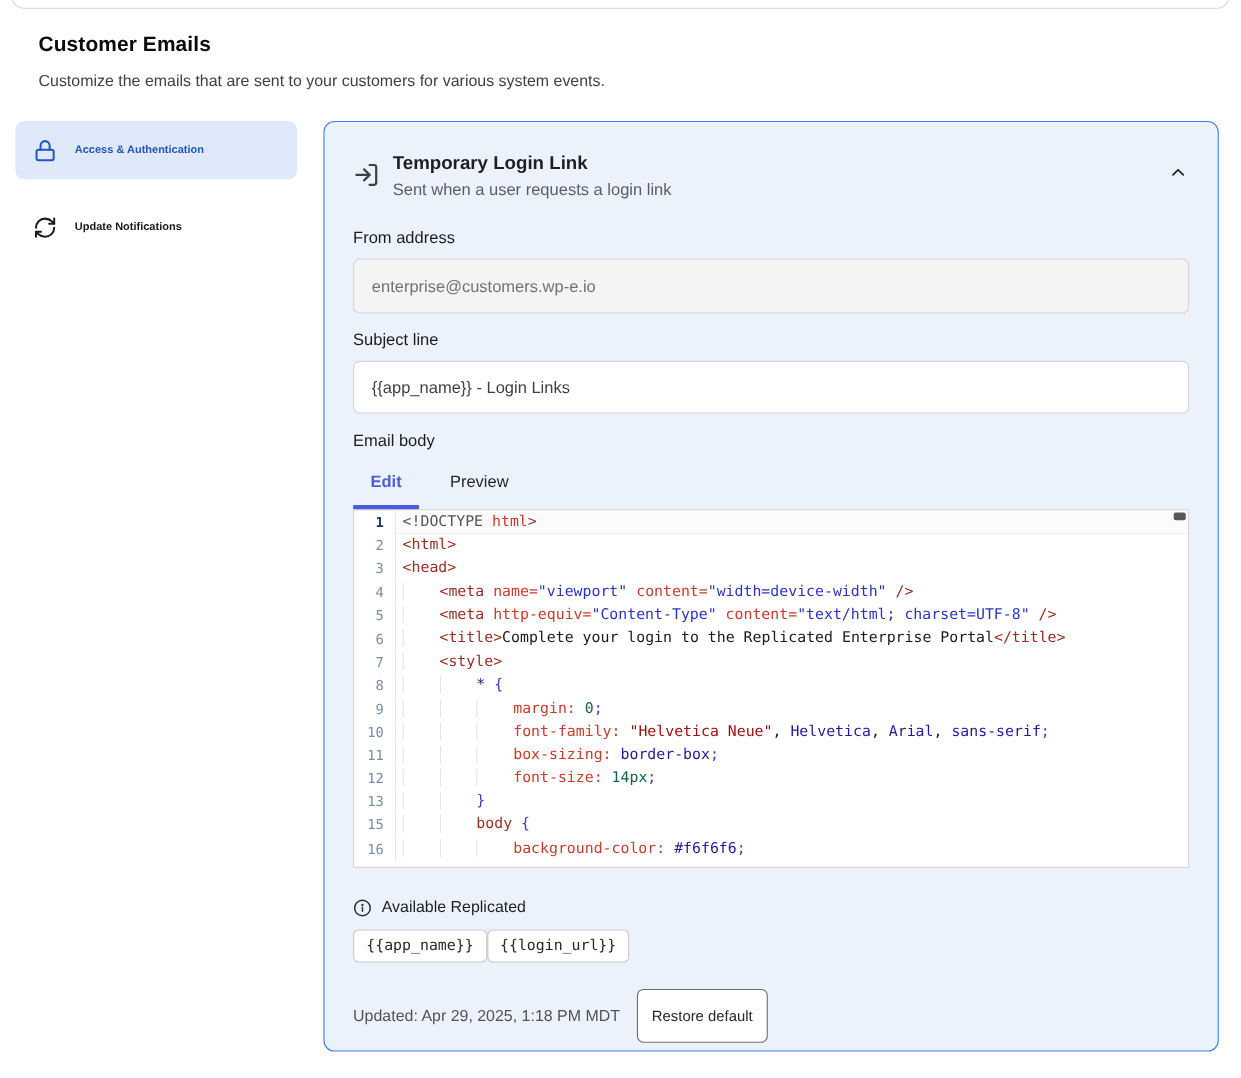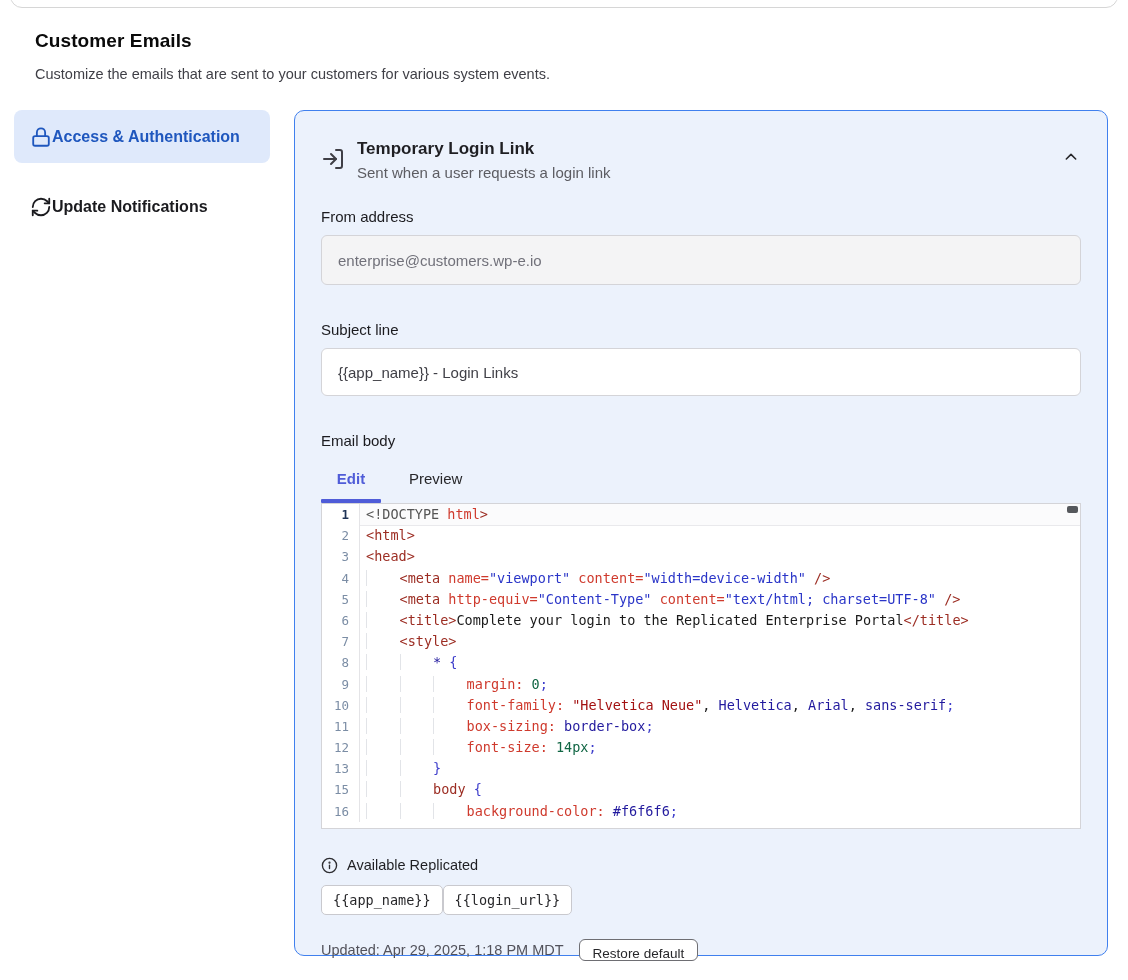--- a/index.html
+++ b/index.html
@@ -16,41 +16,41 @@
     position:absolute; left:35px; top:30px;
     font-size:19px; font-weight:700; color:#0a0a0a; letter-spacing:.1px;
   }
   .page-sub{
     position:absolute; left:35px; top:66px;
     font-size:14.5px; color:#3f3f46;
   }
   
   .sidebar{ position:absolute; left:14px; top:110px; width:256px; }
   .side-item{
-    display:flex; align-items:flex-end;
+    display:flex; gap:16px; align-items:flex-end;
     padding:15px 16px; border-radius:8px; cursor:pointer;
-    font-size:16px; font-weight:600; line-height:23px; color:#1b1b1f;
+    font-size:10px; font-weight:600; line-height:23px; color:#1b1b1f;
   }
   .side-item + .side-item{ margin-top:17px; }
   .side-item.active{ background:var(--side-active-bg); color:var(--accent-blue); }
   .side-item .sicon{ flex:0 0 22px; height:22px; margin-top:1px; }
   
   .card{
     position:absolute; left:294px; top:110px; width:814px; height:846px;
     background:#ecf2fc; border:1px solid var(--card-border); border-radius:10px;
     padding:26px 26px 20px 26px;
   }
   .card-header{ display:flex; gap:12px; margin-bottom:24px; position:relative; }
   .hicon{ width:24px; height:24px; margin-top:10px; color:#3f3f46; }
   .htitle{ font-size:17px; font-weight:700; color:#1f1f23; line-height:24px; }
   .hsub{ font-size:15px; color:#5c5c62; line-height:23px; }
   .chev{ position:absolute; right:2px; top:12px; width:16px; height:16px; color:#27272a; cursor:pointer; }
   .f-label{ display:block; font-size:15px; color:#1b1b1f; height:19px; margin-bottom:8px; }
   .inp{
-    display:block; width:100%; height:50px; margin-bottom:36px;
+    display:block; width:100%; height:50px; margin-bottom:16px;
     border:1px solid #d4d4d8; border-radius:6px; background:#fff;
     font-family:"Liberation Sans",sans-serif; font-size:15px; color:#3f3f46;
     padding:0 16px; outline:none;
   }
   .inp.disabled{ background:#f4f4f5; color:#71717a; }
   .inp.subject{ height:48px; }
   .lbl-body{ margin-bottom:16px; }
   
   .tabs-row{ position:relative; height:36px; }
   .tab{
@@ -100,21 +100,21 @@
     background:#fff; border:1px solid #c9c9ce; border-radius:5px;
     font-family:"DejaVu Sans Mono", monospace; font-size:13.5px; color:#27272a;
     padding:5px 11px; height:30px; cursor:pointer;
   }
   
   .cfooter{ display:flex; align-items:center; margin-top:24px; }
   .updated{ font-size:14.5px; color:#52525b; }
   .btn{ font-family:"Liberation Sans",sans-serif; cursor:pointer; }
   .btn-restore{
     margin-left:15px; background:#fff; border:1px solid #6e6e73; border-radius:6px;
-    font-size:13.5px; color:#27272a; padding:6px 13px; height:22px;
+    font-size:13.5px; color:#27272a; padding:6px 13px; height:49px;
   }
   .f-right{ margin-left:auto; display:flex; gap:10px; }
   .btn-cancel{
     background:#fff; border:1px solid #5a5a5f; border-radius:6px;
     font-size:15px; font-weight:600; color:#1f1f23; padding:7px 18px; height:37px;
   }
   .btn-save{
     background:var(--save-bg); border:none; border-radius:6px;
     font-size:15px; font-weight:600; color:#fbfdff; padding:7px 16px; height:37px;
   }

